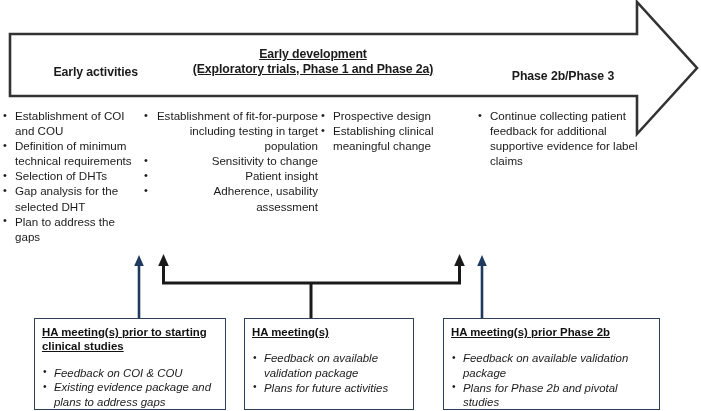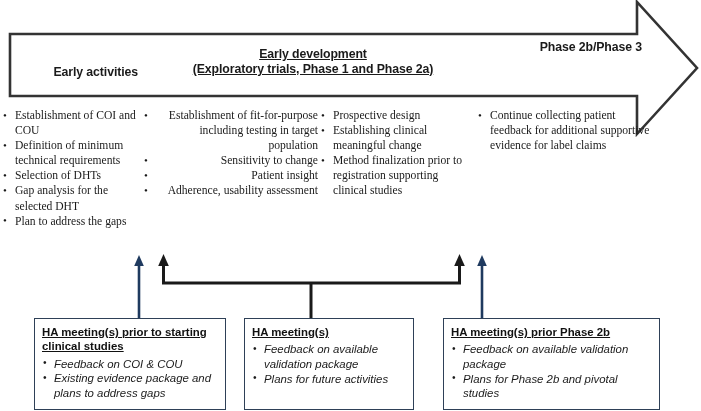--- a/index.html
+++ b/index.html
@@ -19,39 +19,38 @@
     position: absolute;
     font-weight: bold;
     font-size: 12.3px;
     color: #1a1a1a;
     line-height: 15px;
     text-align: center;
     letter-spacing: -0.1px;
   }
   #lbl0 { left: 6px;   top: 32px; width: 132px; text-align: right; }
   #lbl1 { left: 148px; top: 14px; width: 330px; text-decoration: underline; }
-  #lbl2 { left: 484px; top: 7px; width: 158px; text-align: right; }
+  #lbl2 { left: 484px; top: 36px; width: 158px; }
 
   
   .cols { position: absolute; left: 0; top: 108px; width: 701px; height: 150px; }
   .col { position: absolute; top: 0; }
   #col0 { left: 2px;   width: 140px; }
   #col1 { left: 143px; width: 175px; text-align: right; }
   #col2 { left: 320px; width: 155px; }
   #col3 { left: 477px; width: 182px; }
 
   .col ul { list-style: none; }
   .col li {
     position: relative;
     padding-left: 13px;
     font-size: 11.6px;
     line-height: 15.1px;
     color: #1a1a1a;
     margin-bottom: 0px;
-    font-family: Liberation Serif, serif;
   }
   .col li::before {
     content: "\2022";
     position: absolute;
     left: 1px; top: -0.5px;
     font-size: 11px;
     color: #1a1a1a;
   }
 
   
@@ -68,21 +67,21 @@
   #hbox1 { left: 244px; top: 318px; width: 170px; height: 92px; }
   #hbox2 { left: 443px; top: 318px; width: 217px; height: 92px; }
 
   .hbox-title {
     font-weight: bold;
     font-size: 11.4px;
     line-height: 14.4px;
     color: #111111;
     text-decoration: underline;
     text-underline-offset: 1px;
-    margin-bottom: 3px;
+    margin-bottom: 12px;
   }
   .hbox ul { list-style: none; }
   .hbox li {
     position: relative;
     padding-left: 12px;
     font-size: 11.4px;
     line-height: 14.6px;
     color: #1a1a1a;
     font-style: italic;
   }
@@ -130,21 +129,20 @@
         <li>Sensitivity to change</li>
         <li>Patient insight</li>
         <li>Adherence, usability assessment</li>
       </ul>
     </div>
 
     <div class="col" id="col2">
       <ul>
         <li>Prospective design</li>
         <li>Establishing clinical meaningful change</li>
-        <li>Method finalization prior to registration supporting clinical studies</li>
       </ul>
     </div>
 
     <div class="col" id="col3">
       <ul>
         <li>Continue collecting patient feedback for additional supportive evidence for label claims</li>
       </ul>
     </div>
 
   </div>

